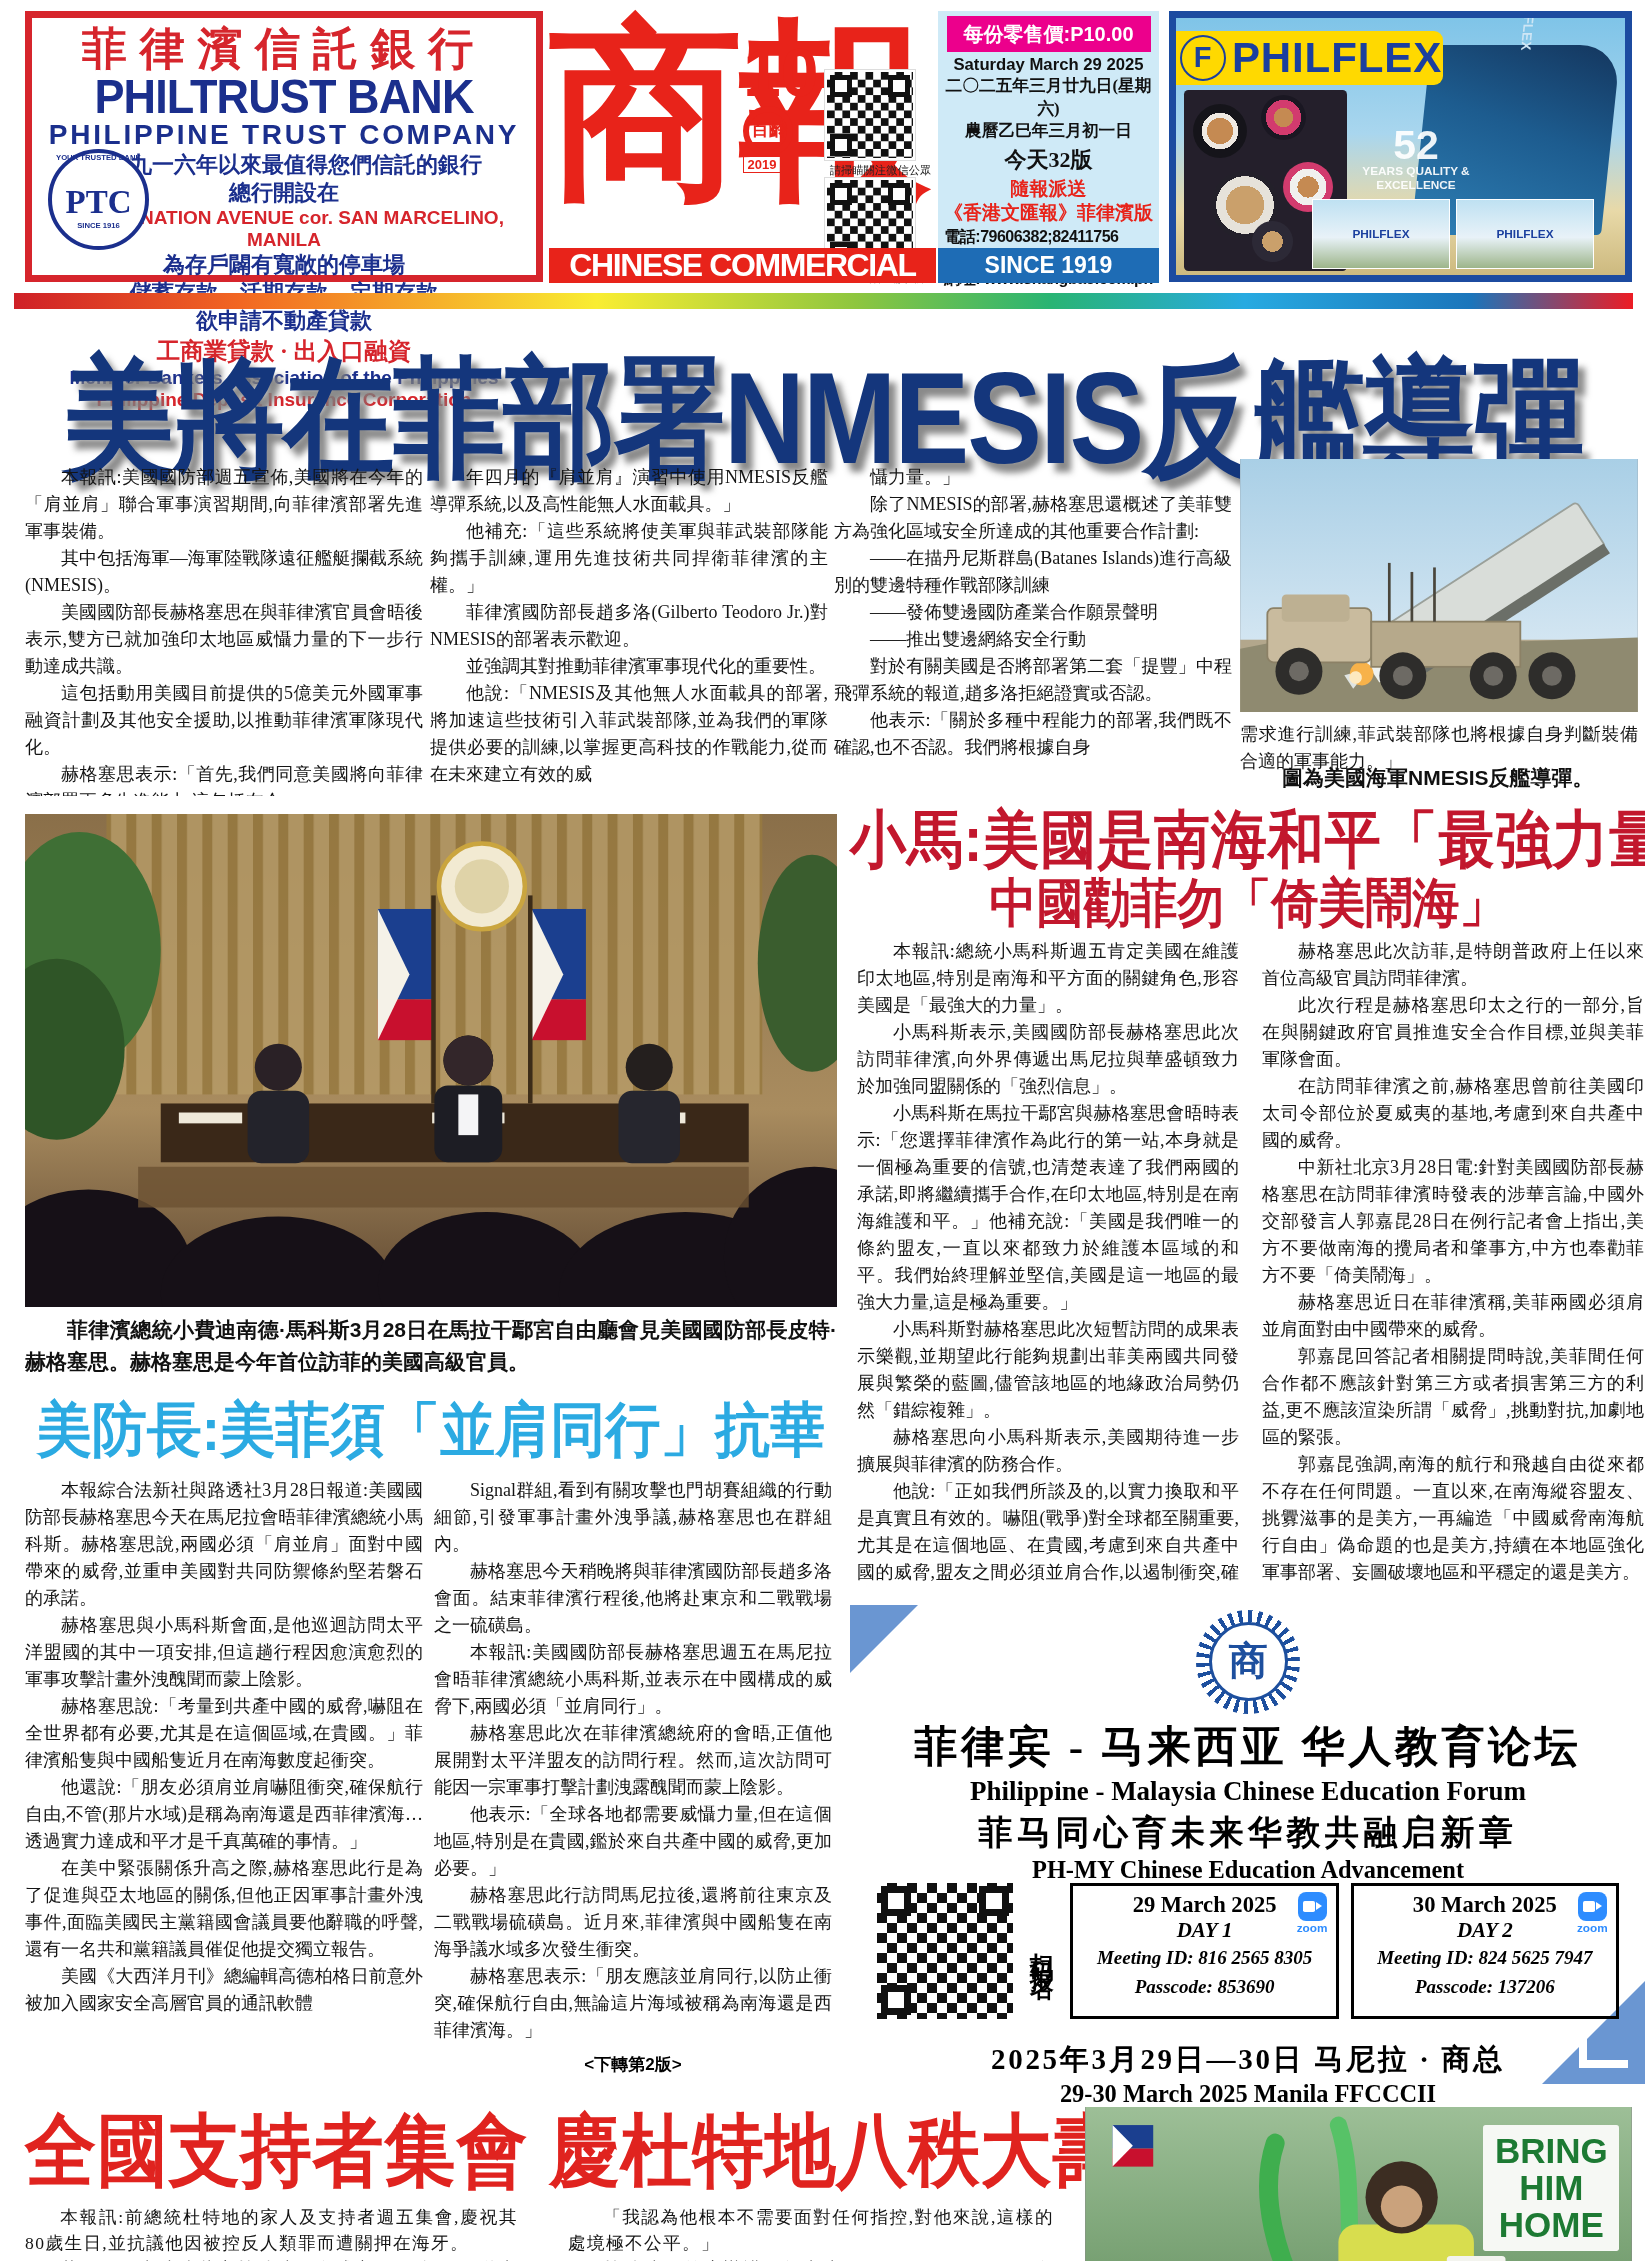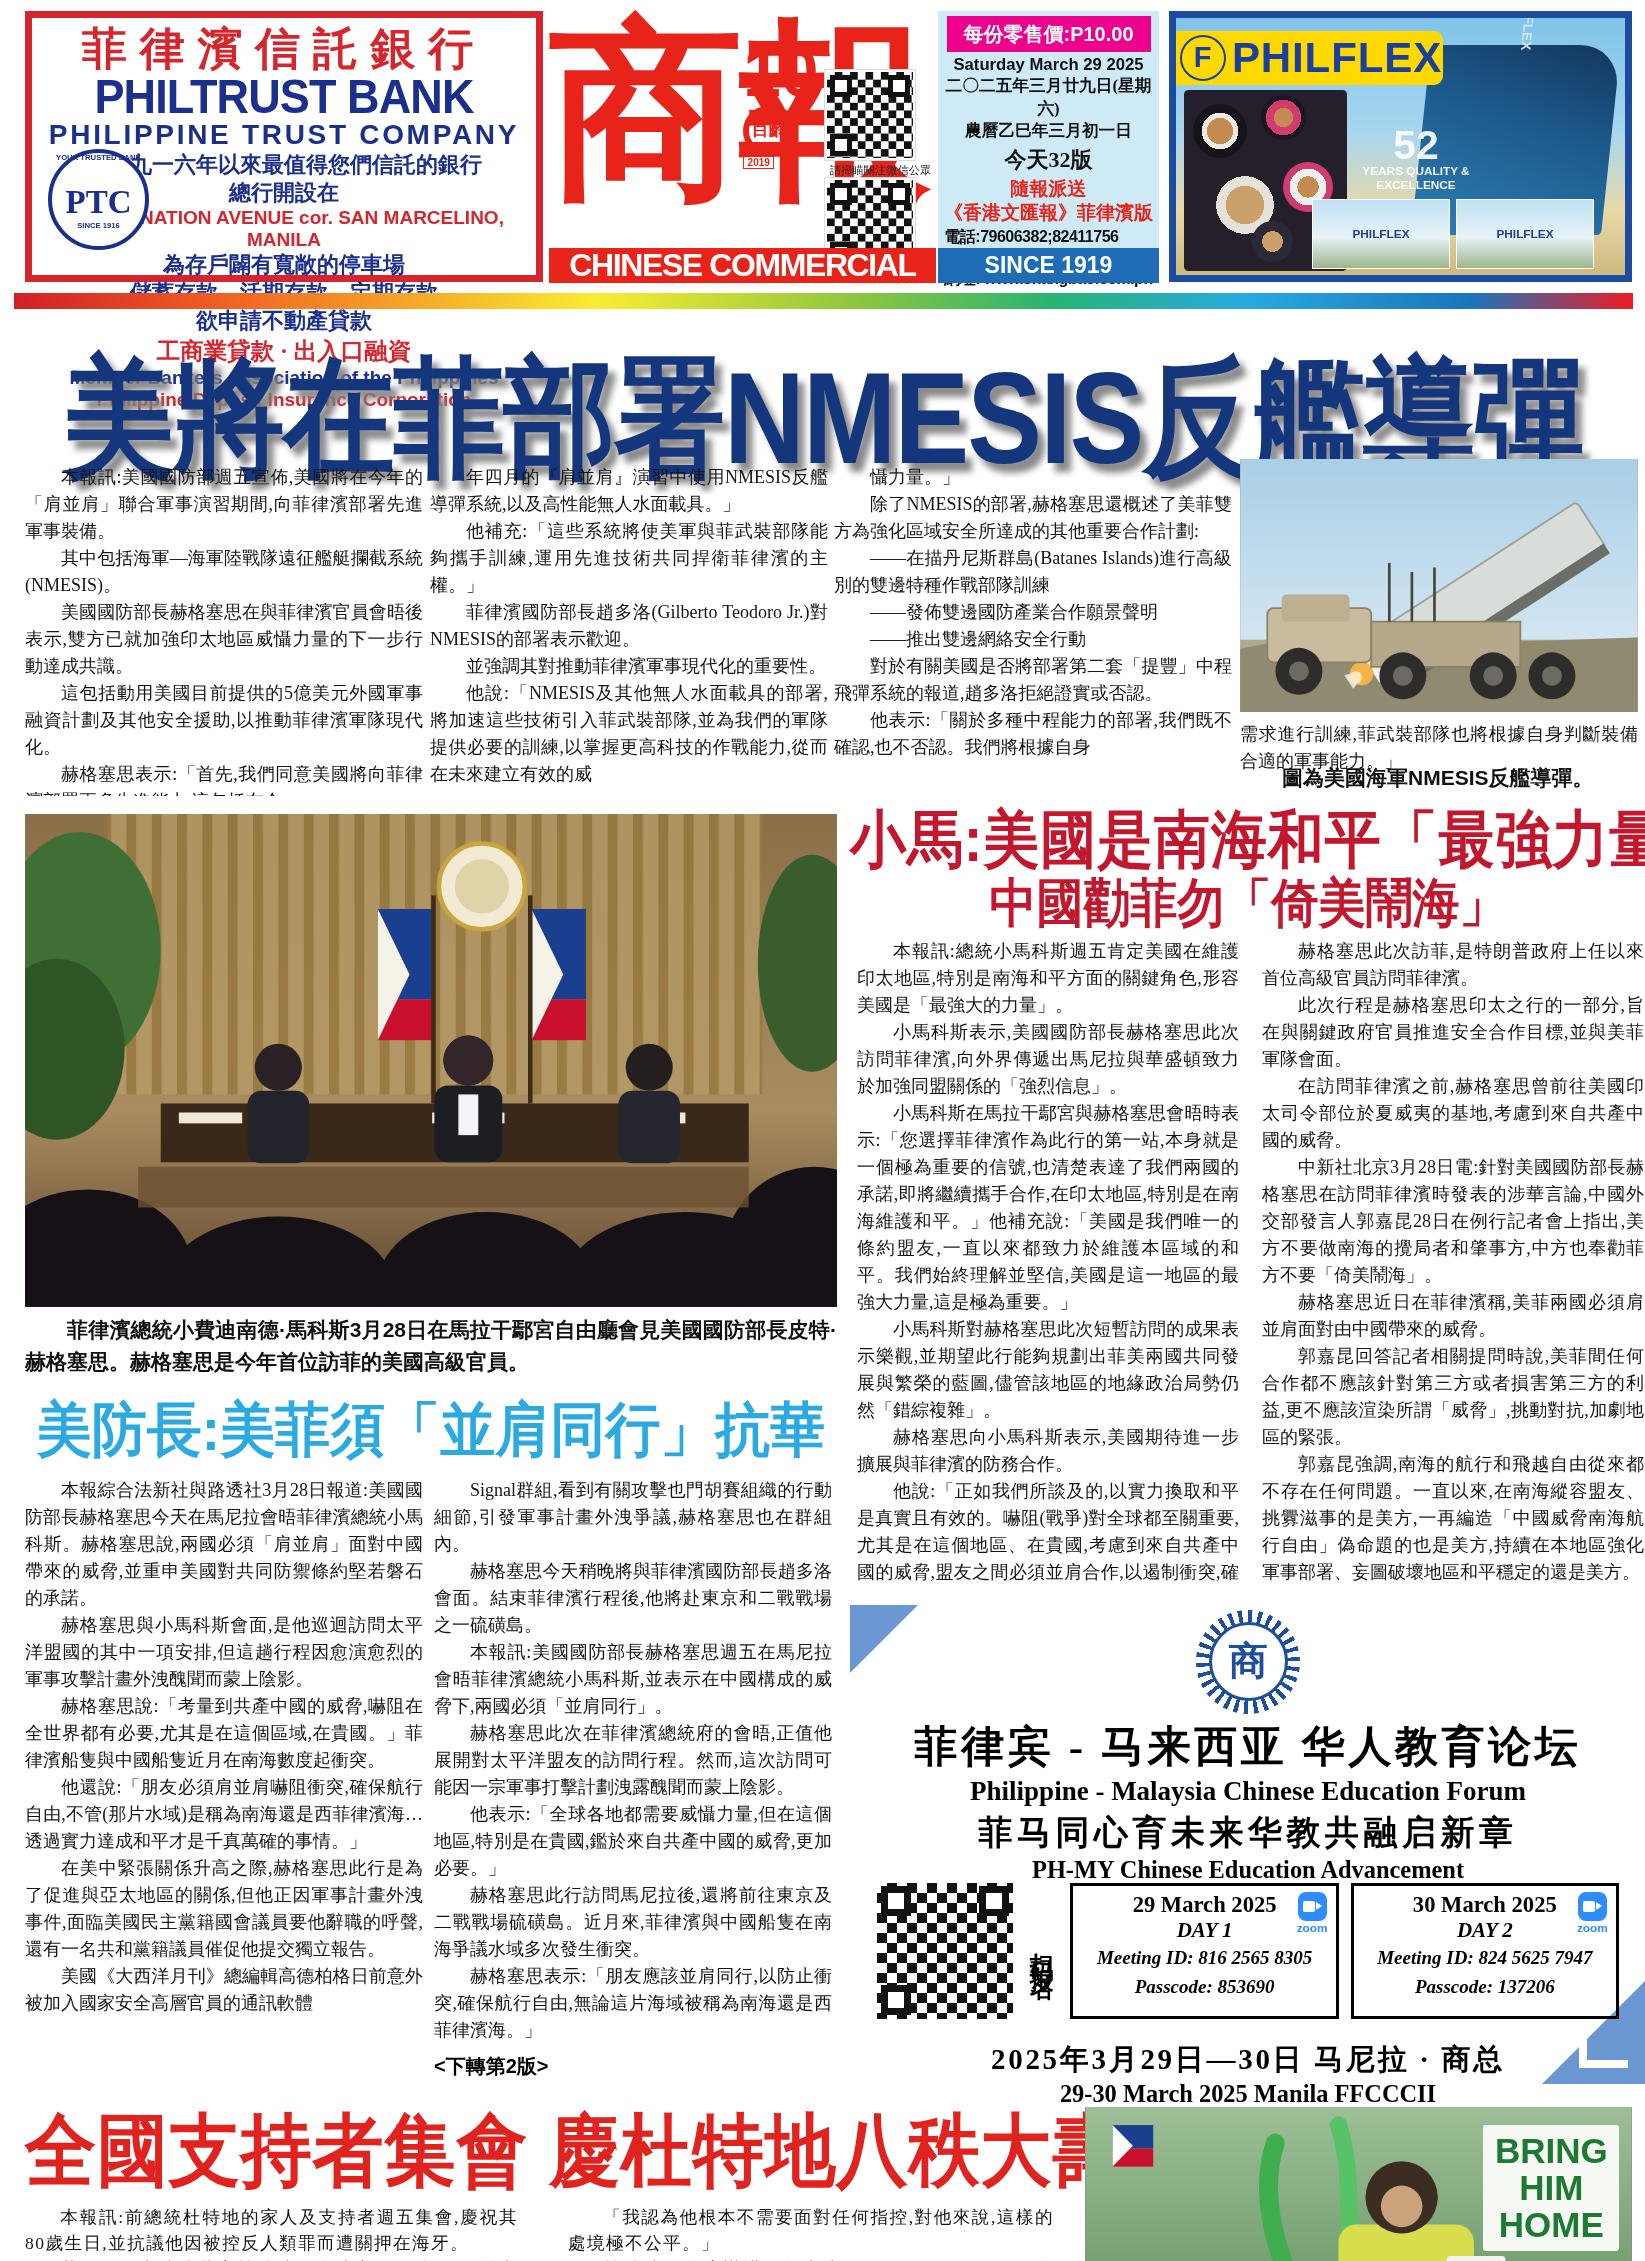--- a/index.html
+++ b/index.html
@@ -17,21 +17,21 @@
   .pt-small{color:#1b2f8d;font-size:19px;font-weight:bold;font-family:"Liberation Sans",sans-serif;line-height:1.15;}
   .pt-small-red{color:#d6252c;font-size:19px;font-weight:bold;font-family:"Liberation Sans",sans-serif;}
   .ptc-logo{left:16px;top:131px;width:93px;height:93px;border:4.5px solid #1b2f8d;border-radius:50%;background:#fff;color:#1b2f8d;}
   .ptc-logo .m{font-size:33px;font-weight:bold;margin-top:22px;font-family:"Liberation Serif",serif;}
   .ptc-logo .t{font-size:7.7px;font-weight:bold;font-family:"Liberation Sans",sans-serif;}
   .masthead{left:549px;top:11.3px;width:387px;height:271px;background:#fff;}
   .sb-title{left:0px;top:4.5px;width:289px;color:#e8231a;font-size:194px;font-weight:900;line-height:1;letter-spacing:-4.5px;white-space:nowrap;}
   .logo100{left:194px;top:27px;width:109px;height:68px;color:#e8231a;font-family:"Liberation Sans",sans-serif;}
   .logo100 .one{font-size:68px;font-weight:900;line-height:1;display:inline-block;}
   .logo100 .ring{display:inline-block;width:50px;height:50px;border:6.3px solid #e8231a;border-radius:50%;font-size:18px;font-weight:bold;text-align:right;line-height:1.2;vertical-align:8.1px;padding-top:6.3px;box-sizing:border-box;}
-  .logo100 .y{font-size:10px;font-weight:bold;border:1.8px solid #e8231a;display:inline-block;padding:0 3.6px;}
+  .logo100 .y{font-size:13px;font-weight:bold;border:1.8px solid #e8231a;display:inline-block;padding:0 3.6px;}
   .qrbox{width:86px;height:86px;background:
      repeating-conic-gradient(#111 0% 25%, #fff 0% 50%);
      background-size:15.4px 15.4px;position:relative;border:2.7px solid #fff;outline:1.4px solid #ddd;}
   .qrbox .c{position:absolute;width:22px;height:22px;border:5.4px solid #111;background:#fff;box-sizing:border-box;}
   .qr-cap{font-size:11.3px;color:#222;text-align:center;font-family:"Liberation Sans",sans-serif;margin-top:2.7px;}
   .ccn-bar{left:549px;top:248px;width:387px;height:35px;background:#e8231a;color:#fff;font-family:"Liberation Sans",sans-serif;font-weight:bold;font-size:32px;text-align:center;line-height:35px;letter-spacing:-1.4px;}
   .infobox{left:938px;top:11.3px;width:221px;height:271px;background:#cfeaf7;text-align:center;box-sizing:border-box;}
   .price{margin:4.5px auto 3.6px;width:204px;height:36px;background:#ec008c;color:#fff;font-size:20px;font-weight:bold;line-height:36px;font-family:"Liberation Sans",sans-serif;}
   .inf-en{font-size:16.7px;font-weight:bold;color:#111;font-family:"Liberation Sans",sans-serif;}
   .inf-cn{font-size:16.7px;font-weight:bold;color:#111;line-height:1.35;}
@@ -54,21 +54,21 @@
   
   .rainbow{left:13.6px;top:293px;width:1619px;height:16.3px;background:linear-gradient(90deg,#cf2027 0%,#f26722 14%,#f9ed32 36%,#8ec63f 52%,#29b473 64%,#27aae1 76%,#1b75bb 90%,#ed1c24 100%);}
   .h-main{left:0px;top:332px;width:1646px;text-align:center;color:#14367c;font-size:112px;font-weight:900;font-family:"Liberation Sans",sans-serif;white-space:nowrap;letter-spacing:-1.8px;transform:scaleY(1.16);transform-origin:top center;text-shadow:7.2px 8.1px 6.3px rgba(125,125,125,.9);}
   
   .body-text{font-size:18px;line-height:1.5;text-align:justify;color:#141414;overflow:hidden;}
   .body-text p{margin:0;text-indent:2em;}
   .spaced p{letter-spacing:1.4px;}
   .caption{font-family:"Liberation Sans","DejaVu Sans",sans-serif;font-weight:bold;color:#111;text-align:justify;overflow:hidden;}
   .h-red{color:#c2172d;font-weight:900;font-family:"Liberation Sans",sans-serif;white-space:nowrap;text-align:center;transform:scaleY(1.12);transform-origin:top center;}
   .h-blue{color:#2baae2;font-weight:900;font-family:"Liberation Sans",sans-serif;white-space:nowrap;text-align:center;transform:scaleY(1.08);transform-origin:top center;}
-  .jump{font-weight:bold;font-family:"Liberation Sans",sans-serif;font-size:20px;text-align:left;padding-right:13.6px;}
+  .jump{font-weight:bold;font-family:"Liberation Sans",sans-serif;font-size:17px;text-align:center;padding-right:13.6px;}
   
   .forum{left:850px;top:1605px;width:796px;height:479px;background:#fff;text-align:center;}
   .tri-tl{left:0;top:0;width:0;height:0;border-top:68px solid #6a96d2;border-right:68px solid transparent;}
   .tri-br{right:0;bottom:0;width:0;height:0;border-bottom:104px solid #6a96d2;border-left:104px solid transparent;}
   .tri-br-mark{right:18px;bottom:16.3px;width:41px;height:41px;border-left:8.1px solid #fff;border-bottom:8.1px solid #fff;}
   .emblem{left:346px;top:4.5px;width:104px;height:104px;border-radius:50%;background:repeating-conic-gradient(#1d4f9e 0deg 5deg,#ffffff 5deg 12deg);}
   .emblem .in{position:absolute;left:12.7px;top:12.7px;width:79px;height:79px;border-radius:50%;background:#fff;border:3.6px solid #1d4f9e;box-sizing:border-box;color:#1d4f9e;font-size:39px;font-weight:bold;line-height:72px;text-align:center;}
   .f-title{font-size:43px;font-weight:900;letter-spacing:3.6px;color:#000;}
   .f-title-en{font-size:27px;font-weight:bold;color:#000;font-family:"Liberation Serif",serif;}
   .f-slogan{font-size:34px;font-weight:bold;color:#000;letter-spacing:4.5px;margin-top:2.7px;}

